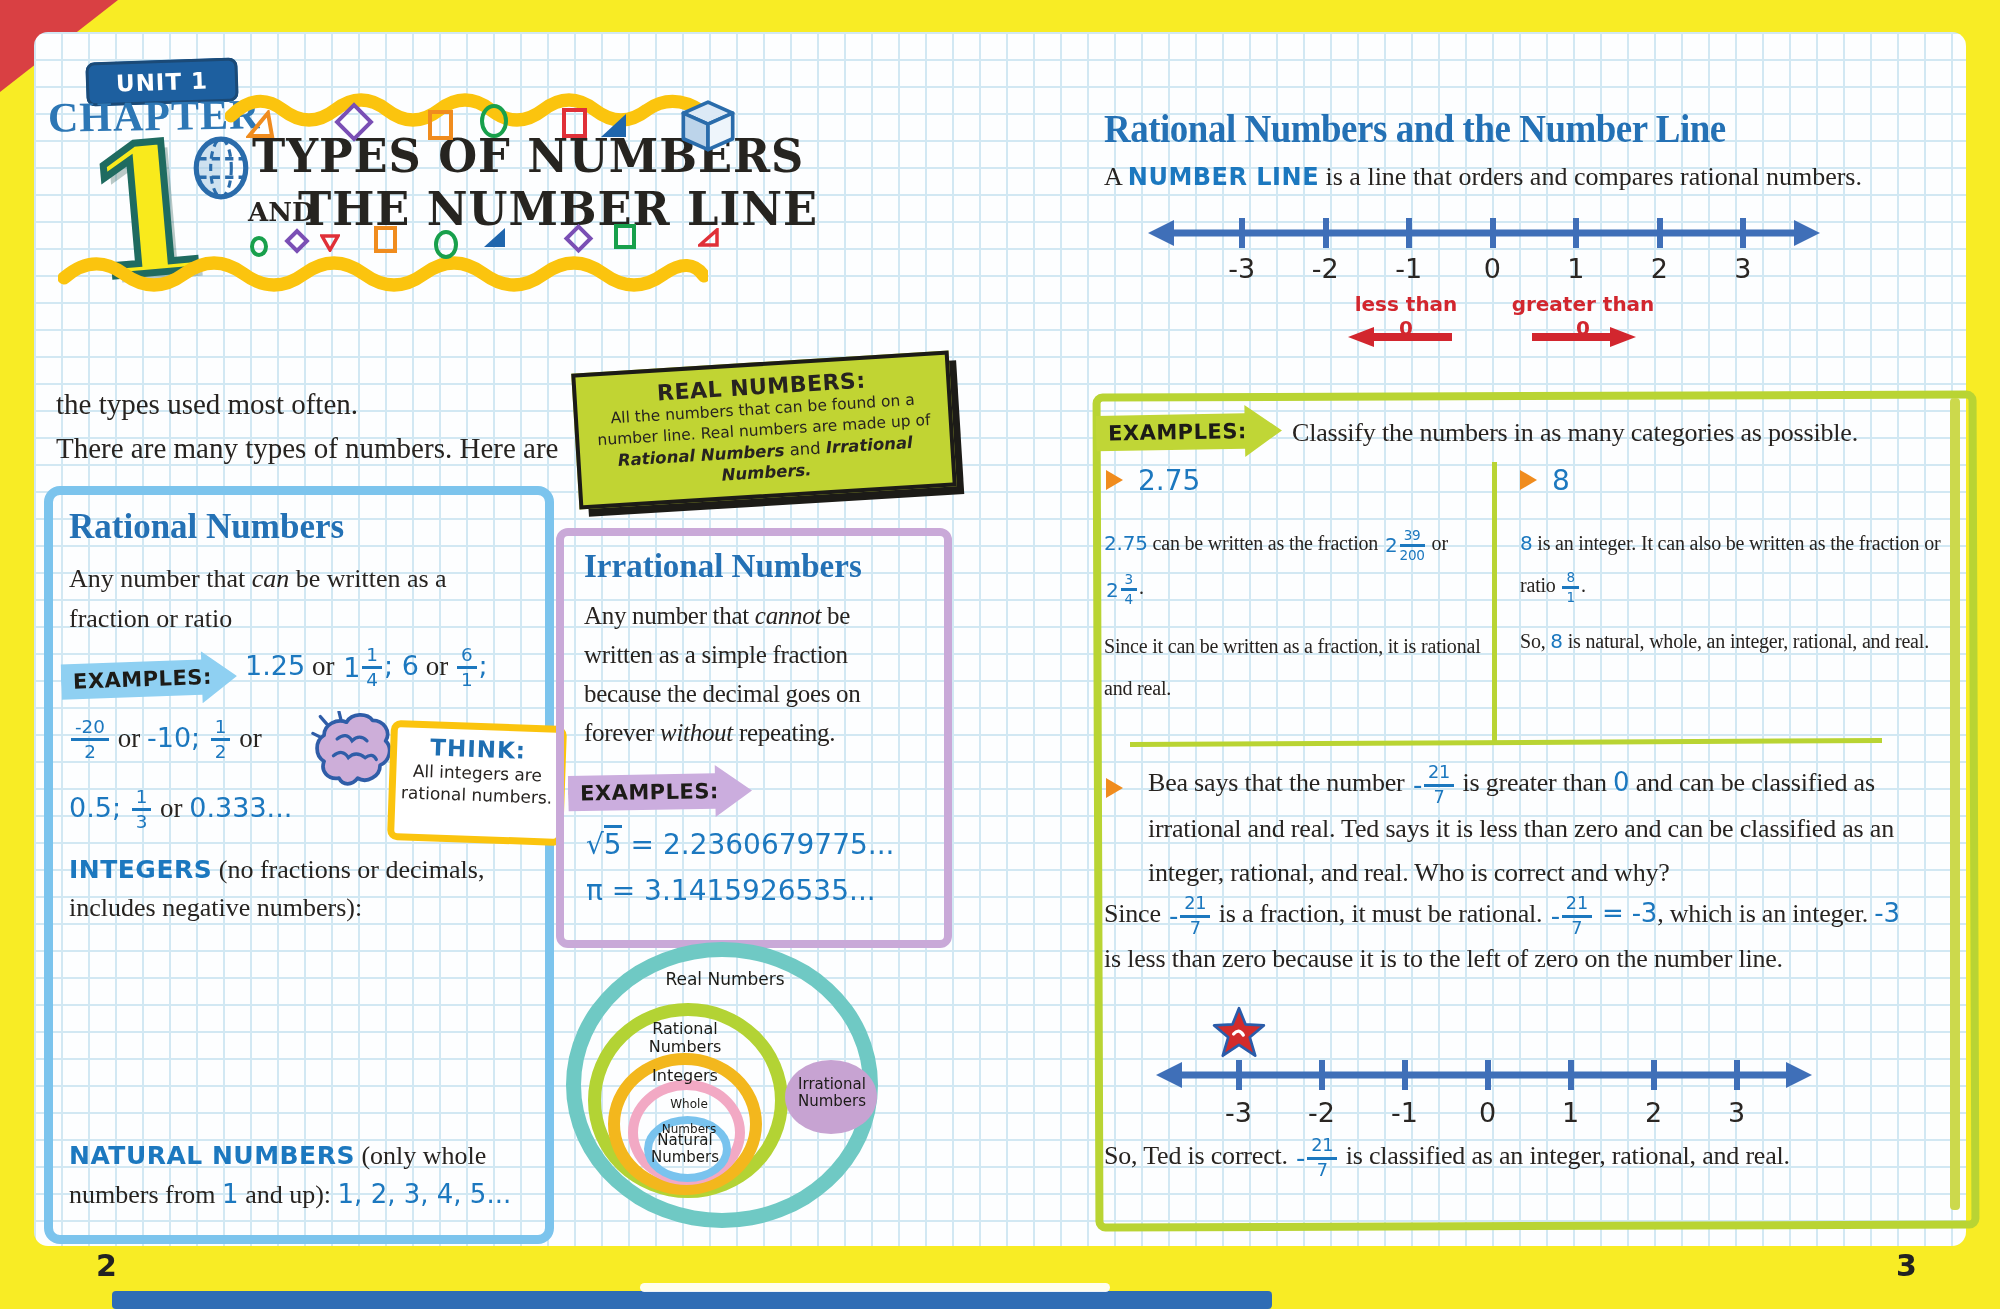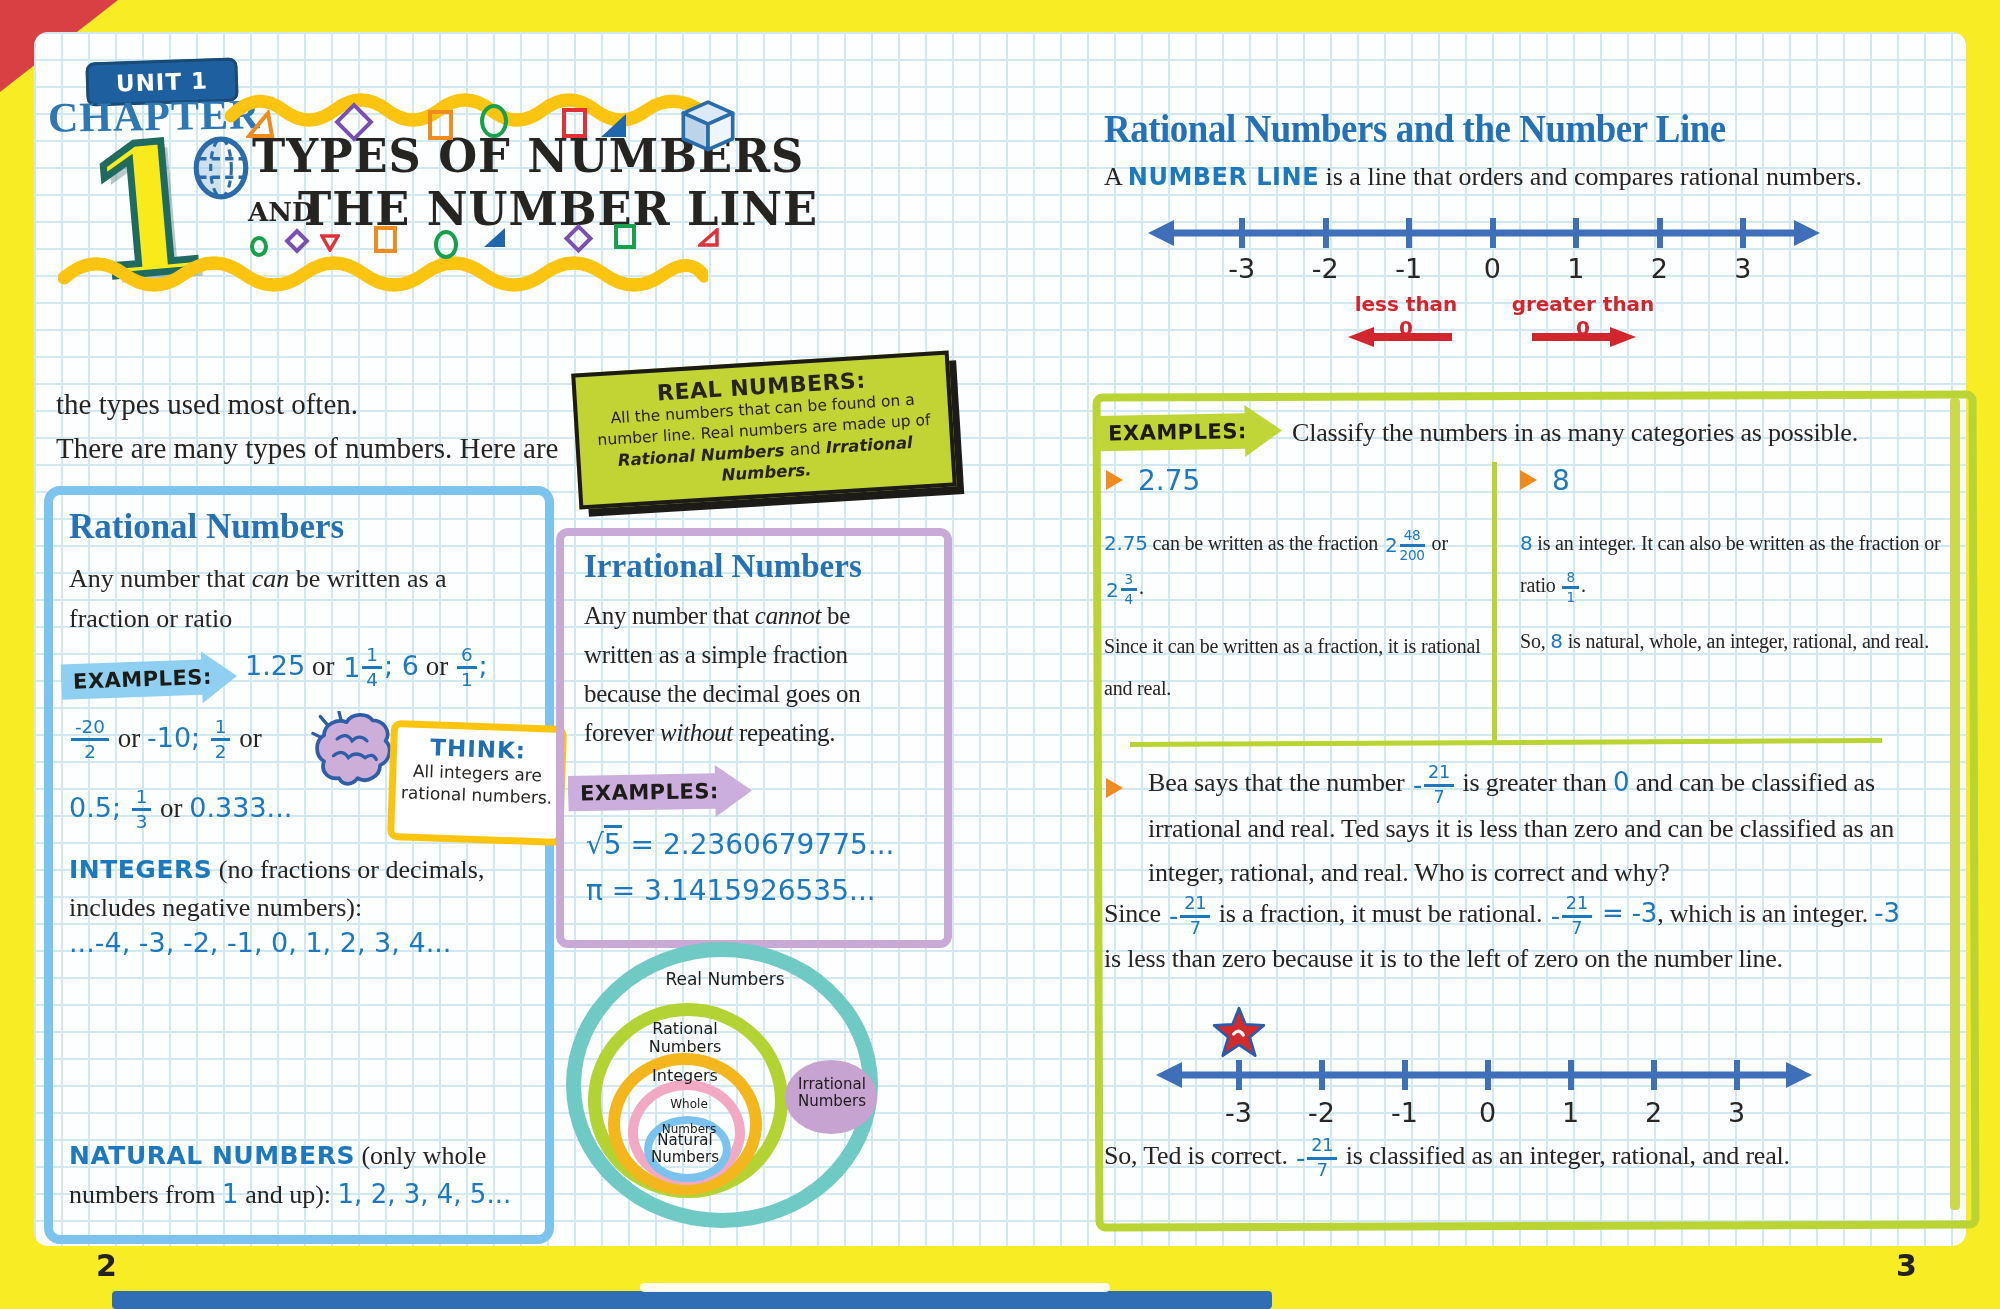--- a/index.html
+++ b/index.html
@@ -252,21 +252,20 @@
       <div class="think-label">THINK:</div>
       <div class="think-line">All integers are</div>
       <div class="think-line">rational numbers.</div>
     </div>
 
     <div class="abs" style="left:16px;top:356px;width:460px;">
       <div class="serif-body" style="line-height:38px;">
         <span class="caps-blue">INTEGERS</span><span> (no fractions or decimals,</span>
       </div>
       <div class="serif-body" style="line-height:38px;">includes negative numbers):</div>
-      <div class="math">...-4, -3, -2, -1, 0, 1, 2, 3, 4...</div>
     </div>
 
 
     <div class="abs" style="left:16px;top:642px;width:460px;">
       <div class="serif-body" style="line-height:38px;">
         <span class="caps-blue">NATURAL NUMBERS</span><span> (only whole</span>
       </div>
       <div class="serif-body" style="line-height:38px;"><span>numbers from </span><span class="c-blue sn">1</span><span> and up): </span><span class="c-blue sn">1, 2, 3, 4, 5...</span></div>
     </div>
   </div>
@@ -349,21 +348,21 @@
 
   <div class="abs bullet" style="left:1106px;top:470px;"></div>
   <div class="abs bullet-value" style="left:1138px;top:464px;">2.75</div>
   <div class="abs bullet" style="left:1520px;top:470px;"></div>
   <div class="abs bullet-value" style="left:1552px;top:464px;">8</div>
 
   <div class="abs col-text" style="left:1104px;top:522px;width:382px;">
     <div><span class="c-blue sn">2.75</span><span> can be written as the fraction </span><span class="frac c-blue">
           <span class="whole">2</span>
           <span class="stack">
-            <span class="num">48</span>
+            <span class="num">39</span>
             <span class="den">200</span>
           </span>
         </span><span> or </span><span class="frac c-blue">
           <span class="whole">2</span>
           <span class="stack">
             <span class="num">3</span>
             <span class="den">4</span>
           </span>
         </span><span>.</span></div>
     <div style="margin-top:14px;">Since it can be written as a fraction, it is rational and real.</div>

